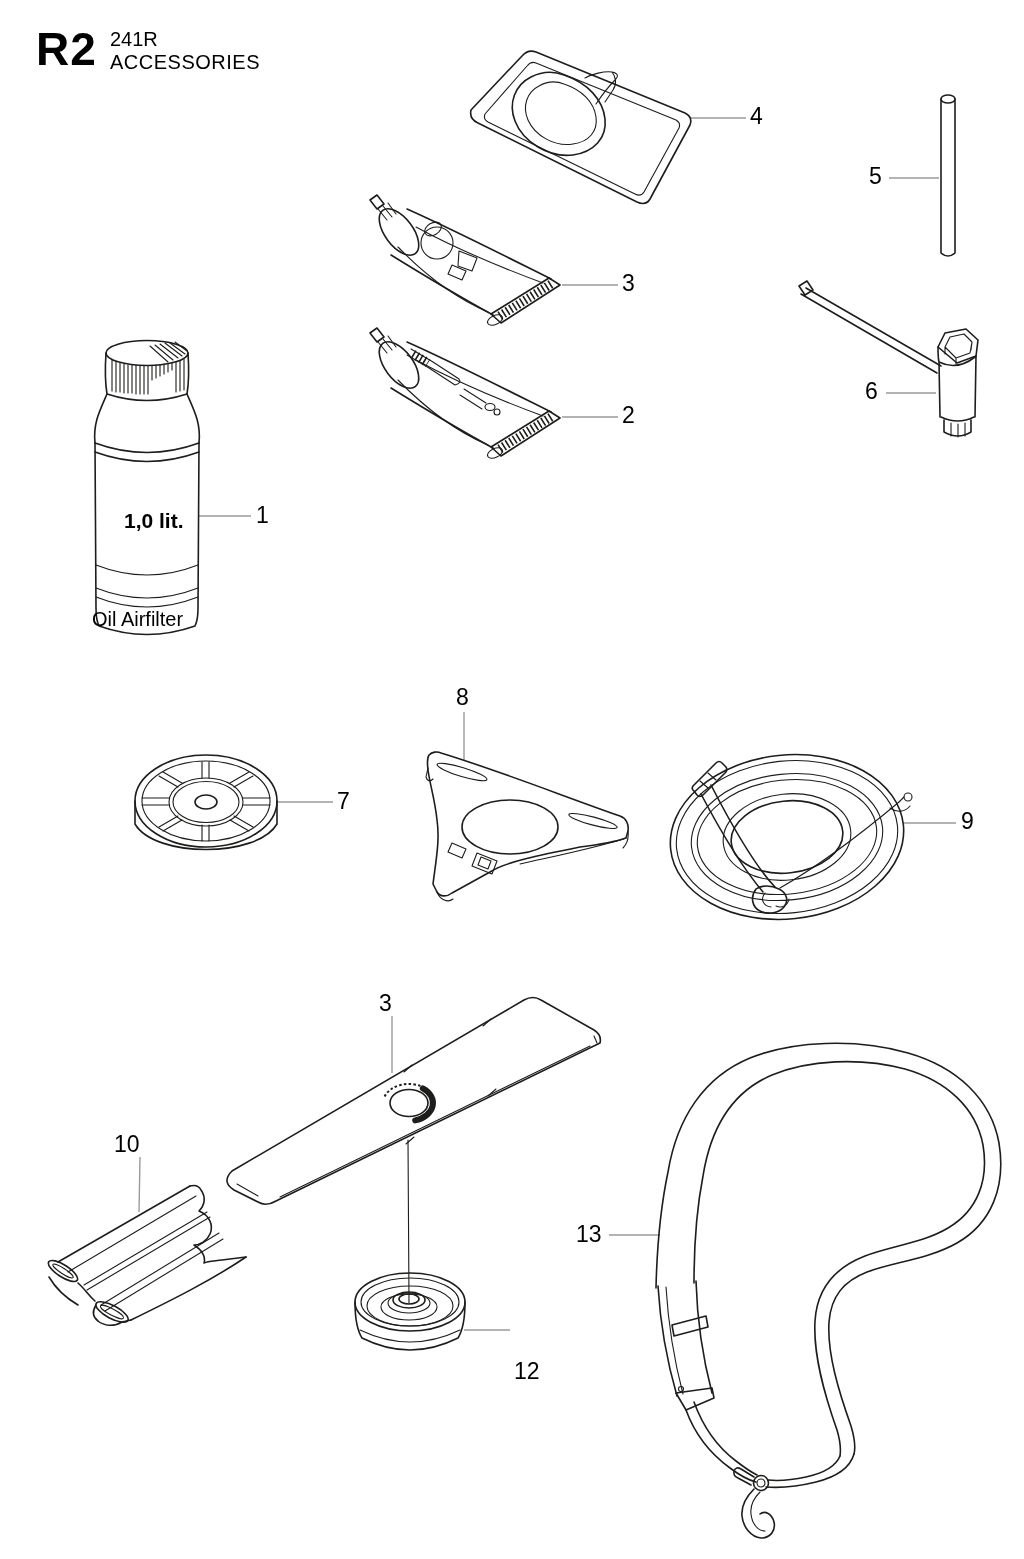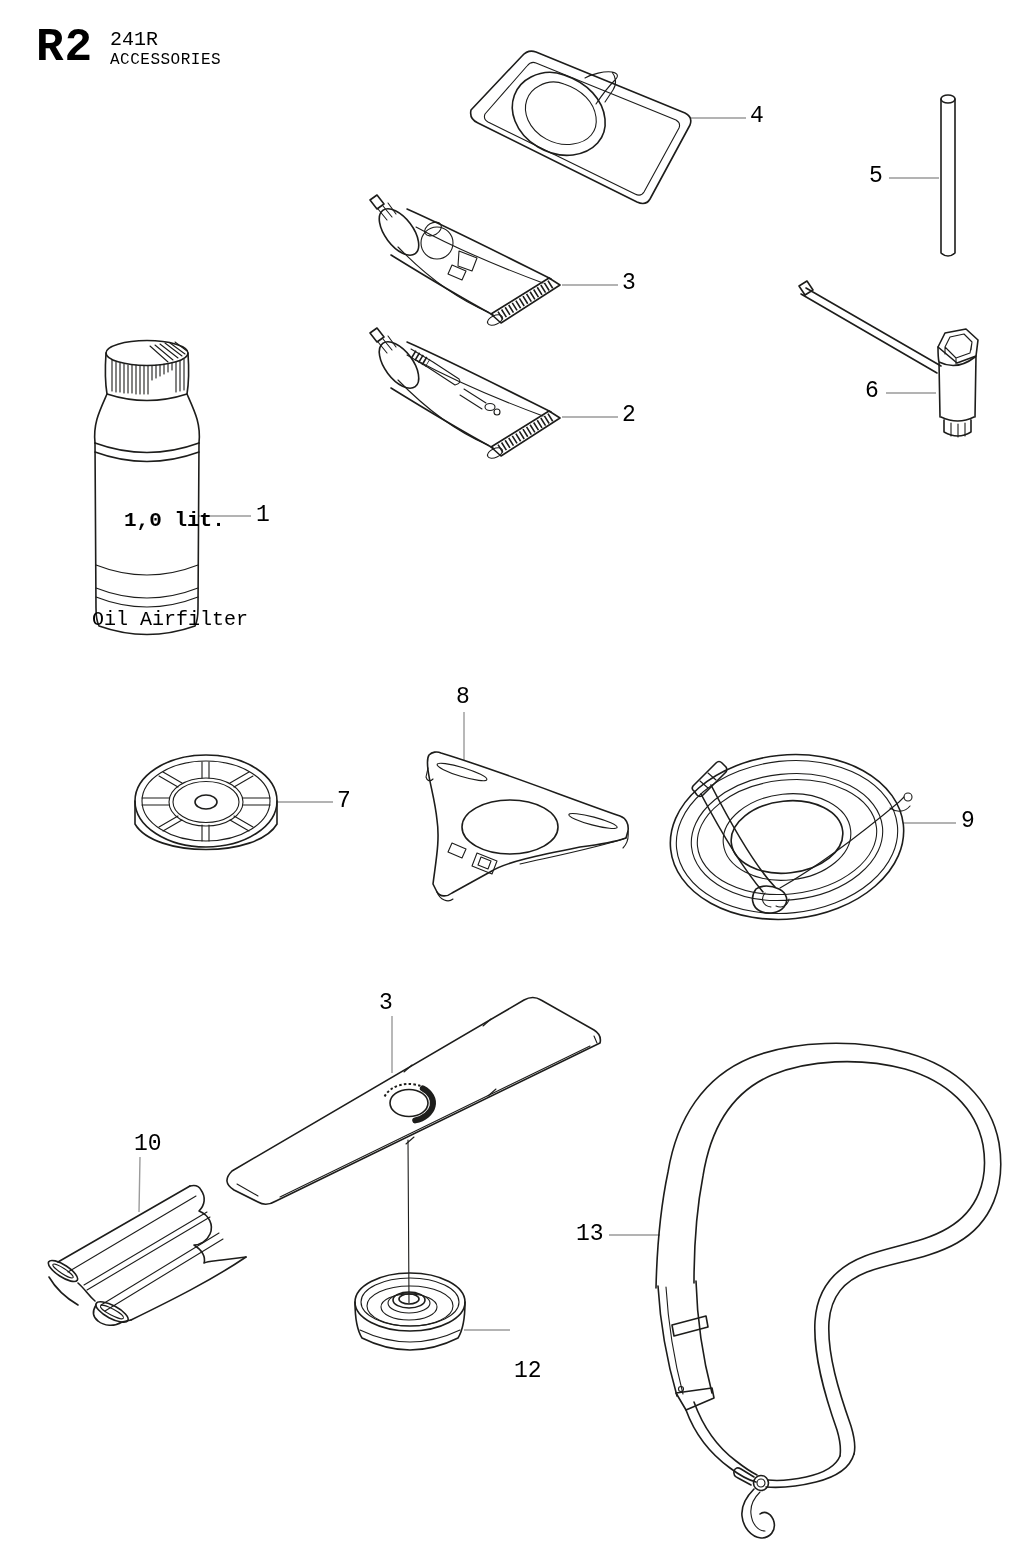--- a/index.html
+++ b/index.html
@@ -1,20 +1,20 @@
 <!DOCTYPE html>
 <html><head>
 <meta charset="utf-8">
 <style>
   html,body{margin:0;padding:0;background:#fff;}
   .page{position:relative;width:1024px;height:1559px;background:#ffffff;
-        font-family:Liberation Mono, monospace;color:#000;overflow:hidden;}
+        font-family:Liberation Sans, sans-serif;color:#000;overflow:hidden;}
   .code{position:absolute;left:36px;top:22px;font-size:46px;font-weight:bold;letter-spacing:1px;}
   .model{position:absolute;left:110px;top:28px;font-size:20px;}
-  .section{position:absolute;left:110px;top:51px;font-size:16px;letter-spacing:.5px;}
+  .section{position:absolute;left:110px;top:51px;font-size:20px;letter-spacing:.5px;}
   .ref{position:absolute;font-size:23px;line-height:1;}
   .vol{position:absolute;left:124px;top:509px;font-size:21px;font-weight:bold;}
   .caption{position:absolute;left:92px;top:608px;font-size:20px;}
   svg{position:absolute;left:0;top:0;}
   .k{stroke:#1d1d1b;fill:none;stroke-width:1.6;stroke-linecap:round;stroke-linejoin:round;}
   .f{stroke-width:1.1;}
   .leader{stroke:#9b9b9b;fill:none;stroke-width:1.4;}
   .crimp{stroke:#1d1d1b;fill:none;stroke-width:9;stroke-dasharray:1.6 2.6;}
   .thick{stroke:#1d1d1b;fill:none;stroke-width:6;stroke-linecap:round;}
   .stamp{stroke:#1d1d1b;fill:none;stroke-width:2;stroke-dasharray:2.5 2.2;}
@@ -202,18 +202,18 @@
 
   <div class="ref" style="left:256px;top:504px">1</div>
   <div class="ref" style="left:622px;top:404px">2</div>
   <div class="ref" style="left:622px;top:272px">3</div>
   <div class="ref" style="left:750px;top:105px">4</div>
   <div class="ref" style="left:869px;top:165px">5</div>
   <div class="ref" style="left:865px;top:380px">6</div>
   <div class="ref" style="left:337px;top:790px">7</div>
   <div class="ref" style="left:456px;top:686px">8</div>
   <div class="ref" style="left:961px;top:810px">9</div>
-  <div class="ref" style="left:134px;top:1133px">10</div>
+  <div class="ref" style="left:114px;top:1133px">10</div>
   <div class="ref" style="left:379px;top:992px">3</div>
   <div class="ref" style="left:514px;top:1360px">12</div>
   <div class="ref" style="left:576px;top:1223px">13</div>
 
 </div>
 
 </body></html>

